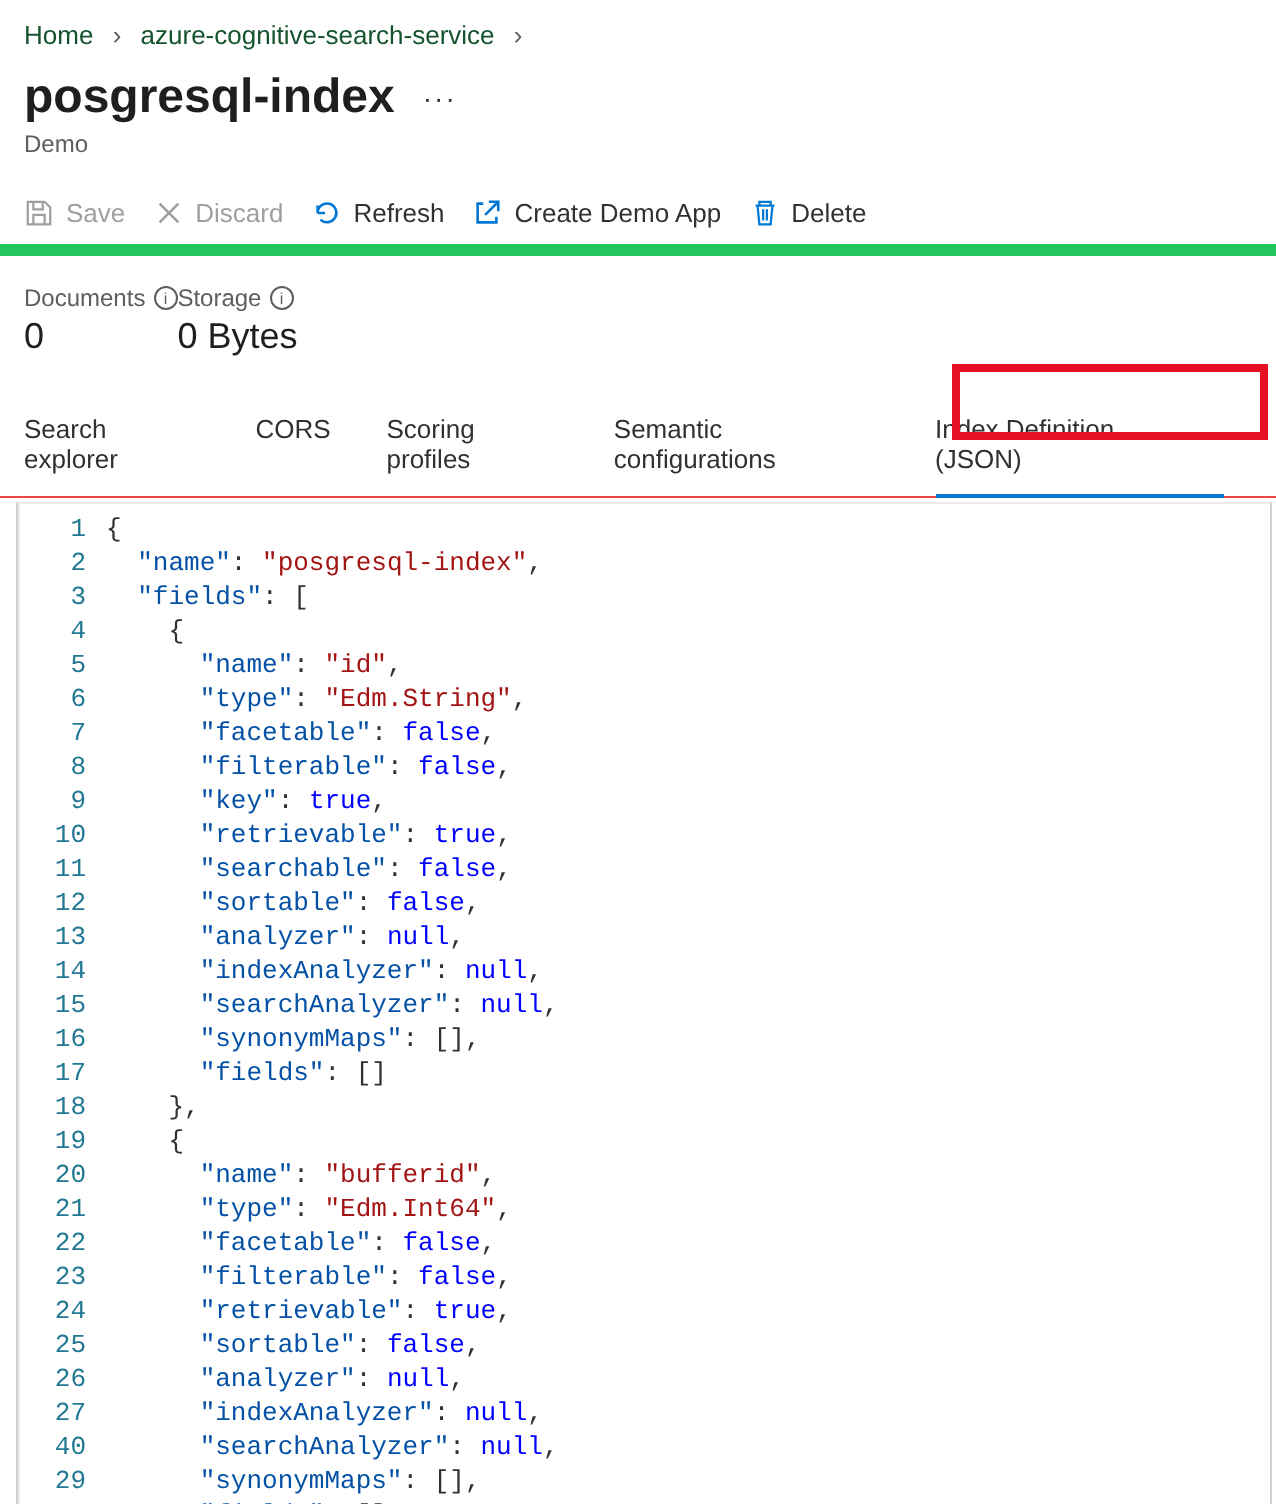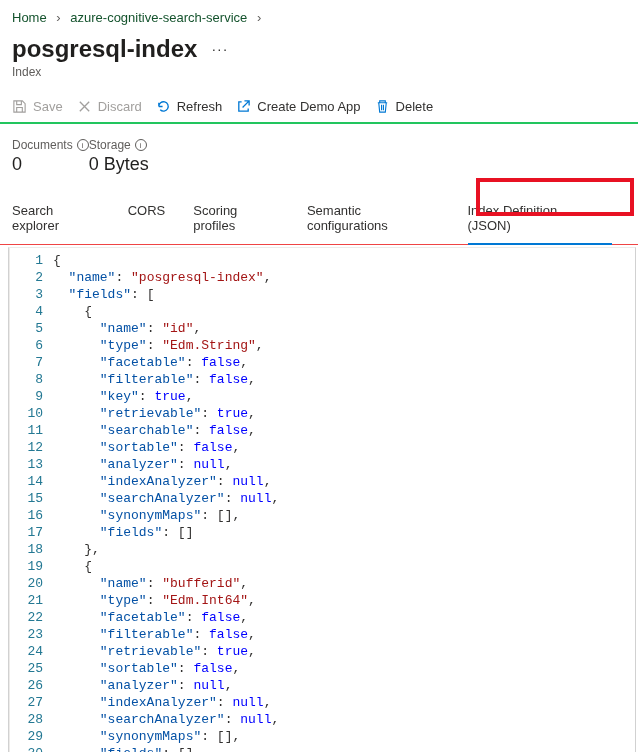--- a/index.html
+++ b/index.html
@@ -30,21 +30,21 @@
   .title-row .dots { letter-spacing: 1px; color: #323130; font-size:14px; }
   .subtitle {
     padding: 0 12px 14px 12px;
     font-size: 12px;
     color: #605e5c;
   }
   .toolbar {
     padding: 6px 12px 8px 12px;
     display: flex;
     gap: 14px;
-    border-bottom: 2px solid #22c55e;
+    border-bottom: 6px solid #22c55e;
   }
   .tool-btn {
     display: inline-flex;
     align-items: center;
     gap: 6px;
     font-size: 13px;
     color: #323130;
     cursor: pointer;
   }
   .tool-btn.disabled { color: #a19f9d; }
@@ -136,21 +136,21 @@
   <a href="#">Home</a>
   <span class="sep">›</span>
   <a href="#">azure-cognitive-search-service</a>
   <span class="sep">›</span>
 </div>
 
 <div class="title-row">
   <h1>posgresql-index</h1>
   <span class="dots">···</span>
 </div>
-<div class="subtitle">Index</div>
+<div class="subtitle">Demo</div>
 
 <div class="toolbar">
   <span class="tool-btn disabled">
     <svg viewBox="0 0 16 16">
         <path fill="none" stroke="currentColor" stroke-width="1.2" d="M2 2h9l3 3v9H2V2zm3 0v4h5V2M5 14v-5h6v5"></path>
       </svg>
     <span>Save</span>
   </span>
   <span class="tool-btn disabled">
     <svg viewBox="0 0 16 16">
@@ -227,19 +227,19 @@
         <div>18</div>
         <div>19</div>
         <div>20</div>
         <div>21</div>
         <div>22</div>
         <div>23</div>
         <div>24</div>
         <div>25</div>
         <div>26</div>
         <div>27</div>
-        <div>28</div>
+        <div>40</div>
         <div>29</div>
         <div>30</div>
       </div>
     <div class="code" id="code"><div>{</div><div>&nbsp;&nbsp;<span class="k">"name"</span>: <span class="s">"posgresql-index"</span>,</div><div>&nbsp;&nbsp;<span class="k">"fields"</span>: [</div><div>&nbsp;&nbsp;&nbsp;&nbsp;{</div><div>&nbsp;&nbsp;&nbsp;&nbsp;&nbsp;&nbsp;<span class="k">"name"</span>: <span class="s">"id"</span>,</div><div>&nbsp;&nbsp;&nbsp;&nbsp;&nbsp;&nbsp;<span class="k">"type"</span>: <span class="s">"Edm.String"</span>,</div><div>&nbsp;&nbsp;&nbsp;&nbsp;&nbsp;&nbsp;<span class="k">"facetable"</span>: <span class="b">false</span>,</div><div>&nbsp;&nbsp;&nbsp;&nbsp;&nbsp;&nbsp;<span class="k">"filterable"</span>: <span class="b">false</span>,</div><div>&nbsp;&nbsp;&nbsp;&nbsp;&nbsp;&nbsp;<span class="k">"key"</span>: <span class="b">true</span>,</div><div>&nbsp;&nbsp;&nbsp;&nbsp;&nbsp;&nbsp;<span class="k">"retrievable"</span>: <span class="b">true</span>,</div><div>&nbsp;&nbsp;&nbsp;&nbsp;&nbsp;&nbsp;<span class="k">"searchable"</span>: <span class="b">false</span>,</div><div>&nbsp;&nbsp;&nbsp;&nbsp;&nbsp;&nbsp;<span class="k">"sortable"</span>: <span class="b">false</span>,</div><div>&nbsp;&nbsp;&nbsp;&nbsp;&nbsp;&nbsp;<span class="k">"analyzer"</span>: <span class="b">null</span>,</div><div>&nbsp;&nbsp;&nbsp;&nbsp;&nbsp;&nbsp;<span class="k">"indexAnalyzer"</span>: <span class="b">null</span>,</div><div>&nbsp;&nbsp;&nbsp;&nbsp;&nbsp;&nbsp;<span class="k">"searchAnalyzer"</span>: <span class="b">null</span>,</div><div>&nbsp;&nbsp;&nbsp;&nbsp;&nbsp;&nbsp;<span class="k">"synonymMaps"</span>: [],</div><div>&nbsp;&nbsp;&nbsp;&nbsp;&nbsp;&nbsp;<span class="k">"fields"</span>: []</div><div>&nbsp;&nbsp;&nbsp;&nbsp;},</div><div>&nbsp;&nbsp;&nbsp;&nbsp;{</div><div>&nbsp;&nbsp;&nbsp;&nbsp;&nbsp;&nbsp;<span class="k">"name"</span>: <span class="s">"bufferid"</span>,</div><div>&nbsp;&nbsp;&nbsp;&nbsp;&nbsp;&nbsp;<span class="k">"type"</span>: <span class="s">"Edm.Int64"</span>,</div><div>&nbsp;&nbsp;&nbsp;&nbsp;&nbsp;&nbsp;<span class="k">"facetable"</span>: <span class="b">false</span>,</div><div>&nbsp;&nbsp;&nbsp;&nbsp;&nbsp;&nbsp;<span class="k">"filterable"</span>: <span class="b">false</span>,</div><div>&nbsp;&nbsp;&nbsp;&nbsp;&nbsp;&nbsp;<span class="k">"retrievable"</span>: <span class="b">true</span>,</div><div>&nbsp;&nbsp;&nbsp;&nbsp;&nbsp;&nbsp;<span class="k">"sortable"</span>: <span class="b">false</span>,</div><div>&nbsp;&nbsp;&nbsp;&nbsp;&nbsp;&nbsp;<span class="k">"analyzer"</span>: <span class="b">null</span>,</div><div>&nbsp;&nbsp;&nbsp;&nbsp;&nbsp;&nbsp;<span class="k">"indexAnalyzer"</span>: <span class="b">null</span>,</div><div>&nbsp;&nbsp;&nbsp;&nbsp;&nbsp;&nbsp;<span class="k">"searchAnalyzer"</span>: <span class="b">null</span>,</div><div>&nbsp;&nbsp;&nbsp;&nbsp;&nbsp;&nbsp;<span class="k">"synonymMaps"</span>: [],</div><div>&nbsp;&nbsp;&nbsp;&nbsp;&nbsp;&nbsp;<span class="k">"fields"</span>: []</div></div>
   </div>
 </div>
 
 </body></html>

